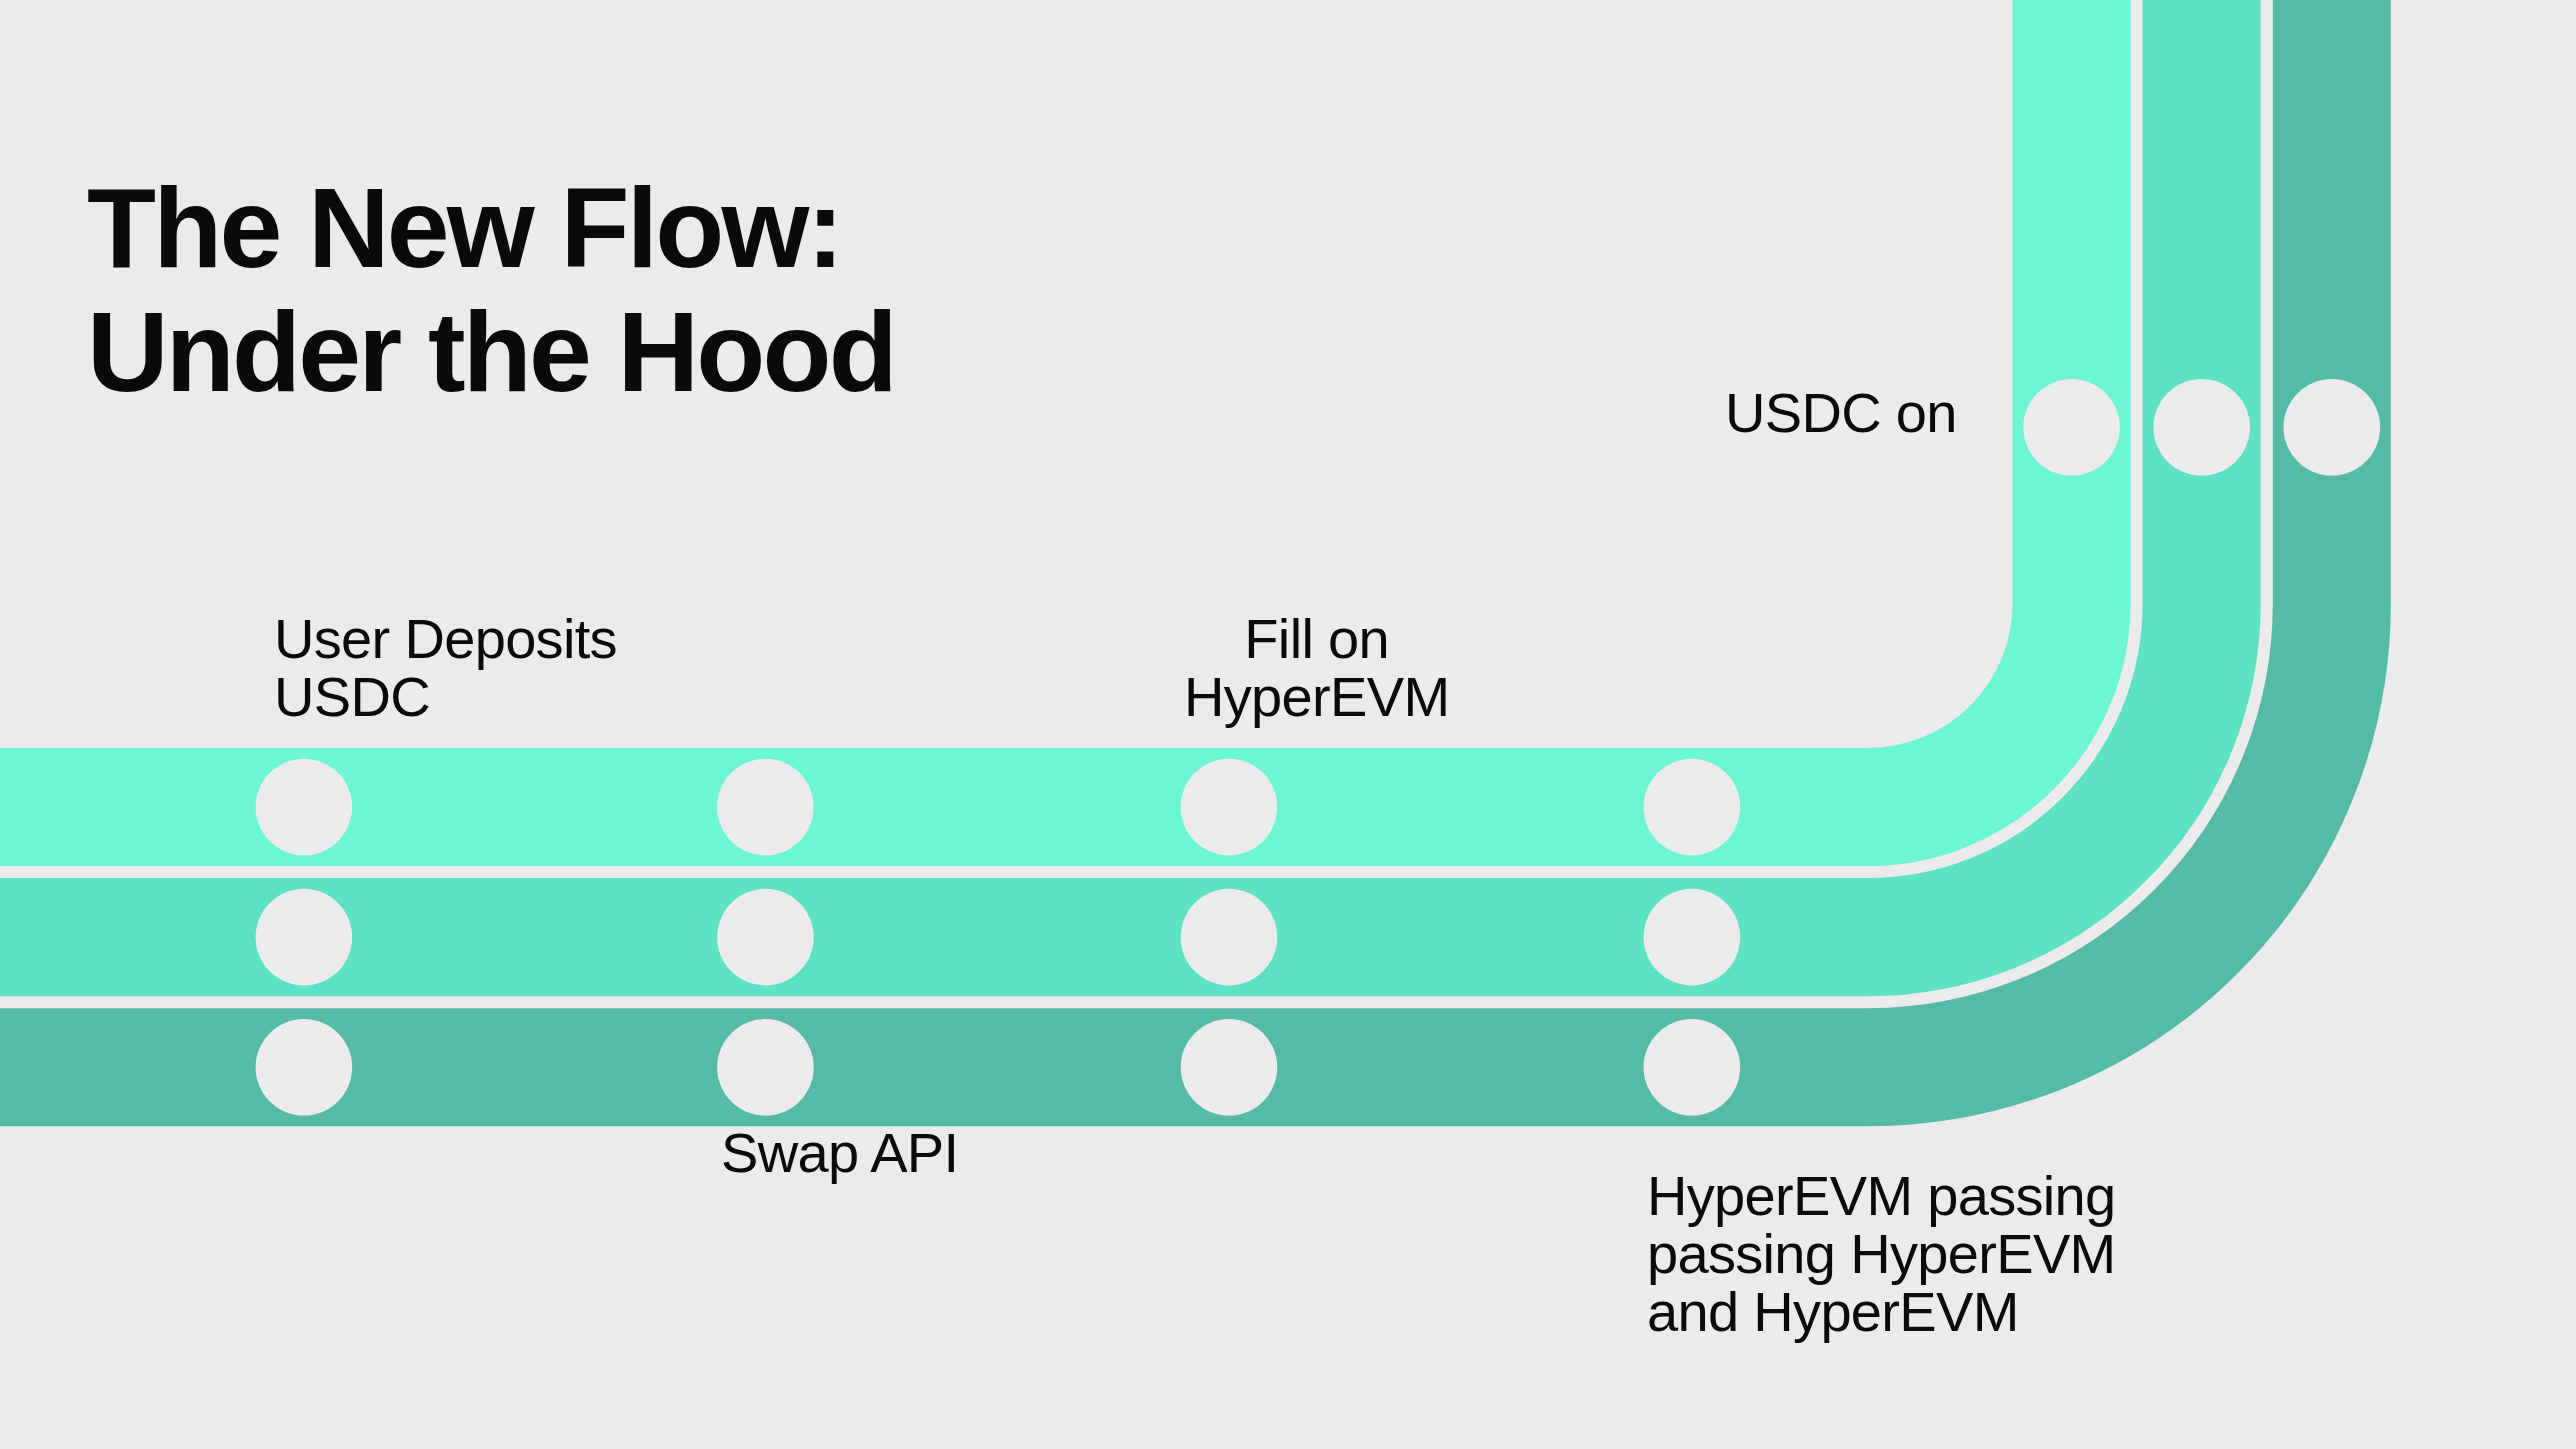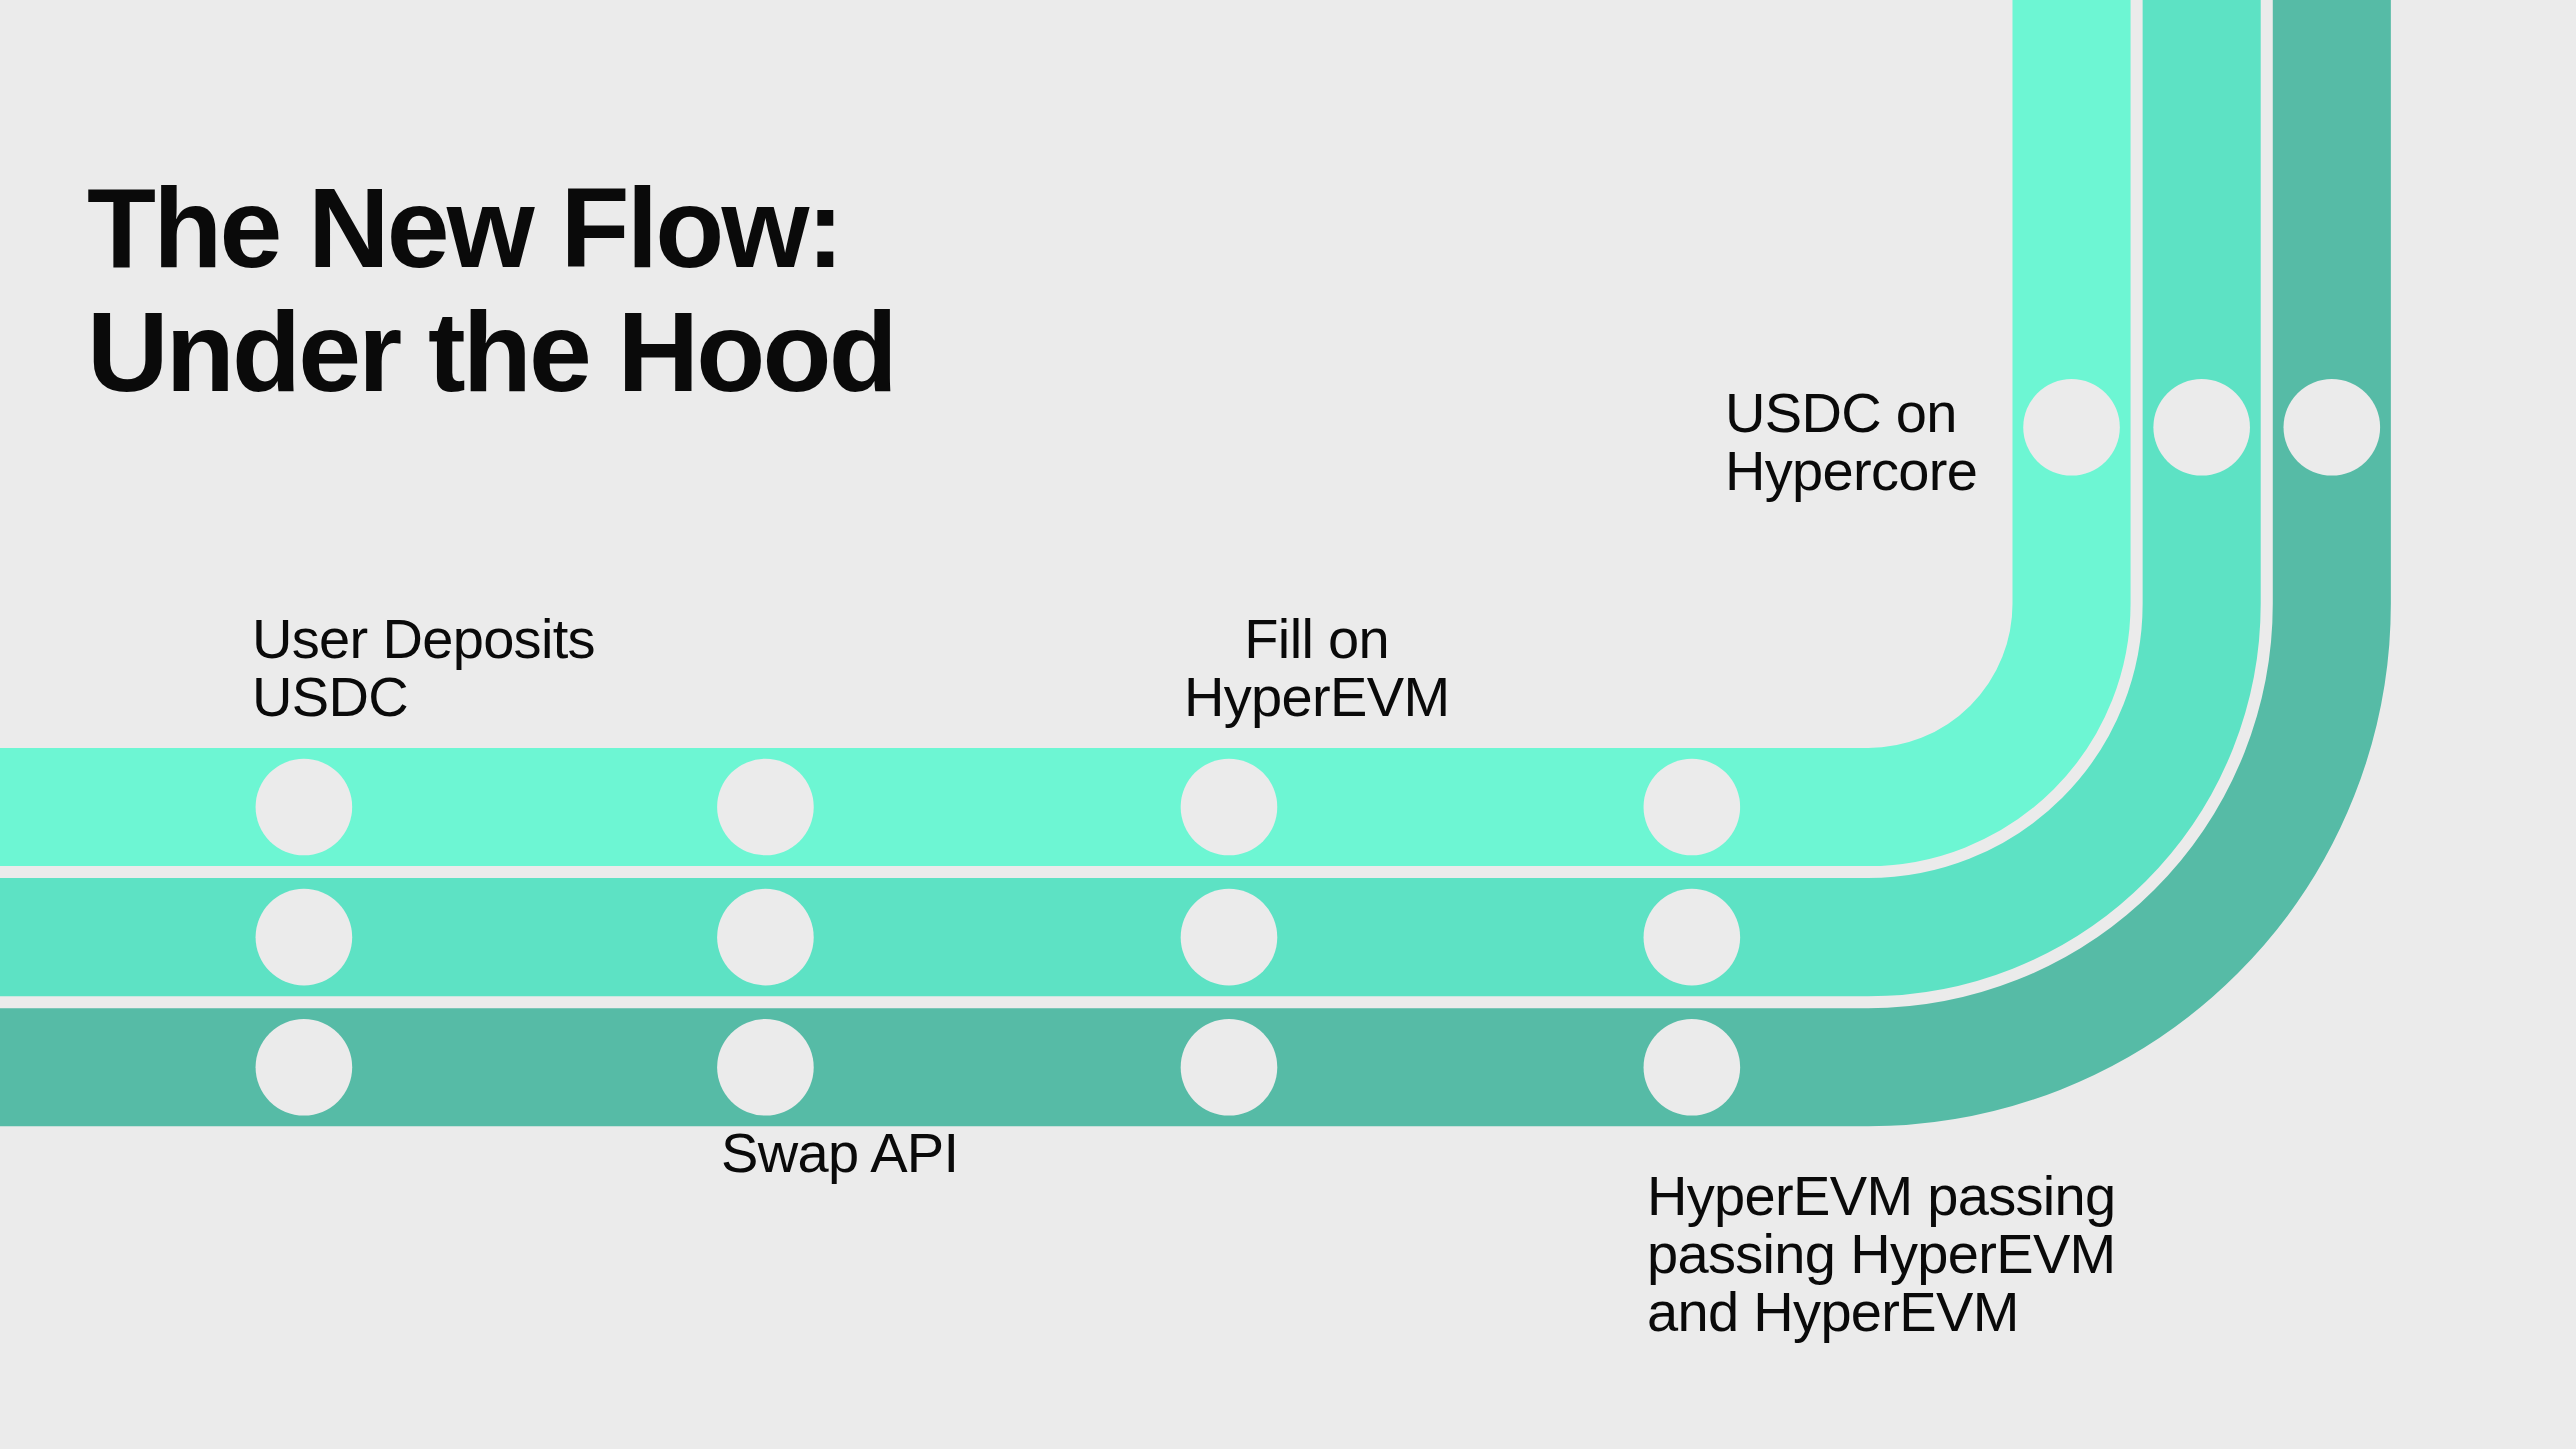--- a/index.html
+++ b/index.html
@@ -38,21 +38,21 @@
   }
   .label {
     position: absolute;
     font-size: 56px;
     line-height: 58px;
     font-weight: 400;
     letter-spacing: -0.012em;
     white-space: nowrap;
   }
   .label span, .page-title span { display: block; }
-  .label-user-deposits   { left: 252px;  top: 610px;  }
+  .label-user-deposits   { left: 274px;  top: 610px;  }
   .label-fill-hyperevm   { left: 1184px; top: 610px; text-align: center;  }
   .label-swap-api        { left: 721px; top: 1124px; }
   .label-message-passing { left: 1647px; top: 1167px; }
   .label-usdc-hypercore  { left: 1725px; top: 384px;  }
 </style>
 </head>
 <body>
 
 <div class="stage">
 
@@ -106,17 +106,16 @@
   </div>
 
   <div class="label label-message-passing">
     <span>HyperEVM passing</span>
     <span>passing HyperEVM</span>
     <span>and HyperEVM</span>
   </div>
 
   <div class="label label-usdc-hypercore">
     <span>USDC on</span>
-    <span>Hypercore</span>
   </div>
 
 </div>
 
 
 </body></html>

